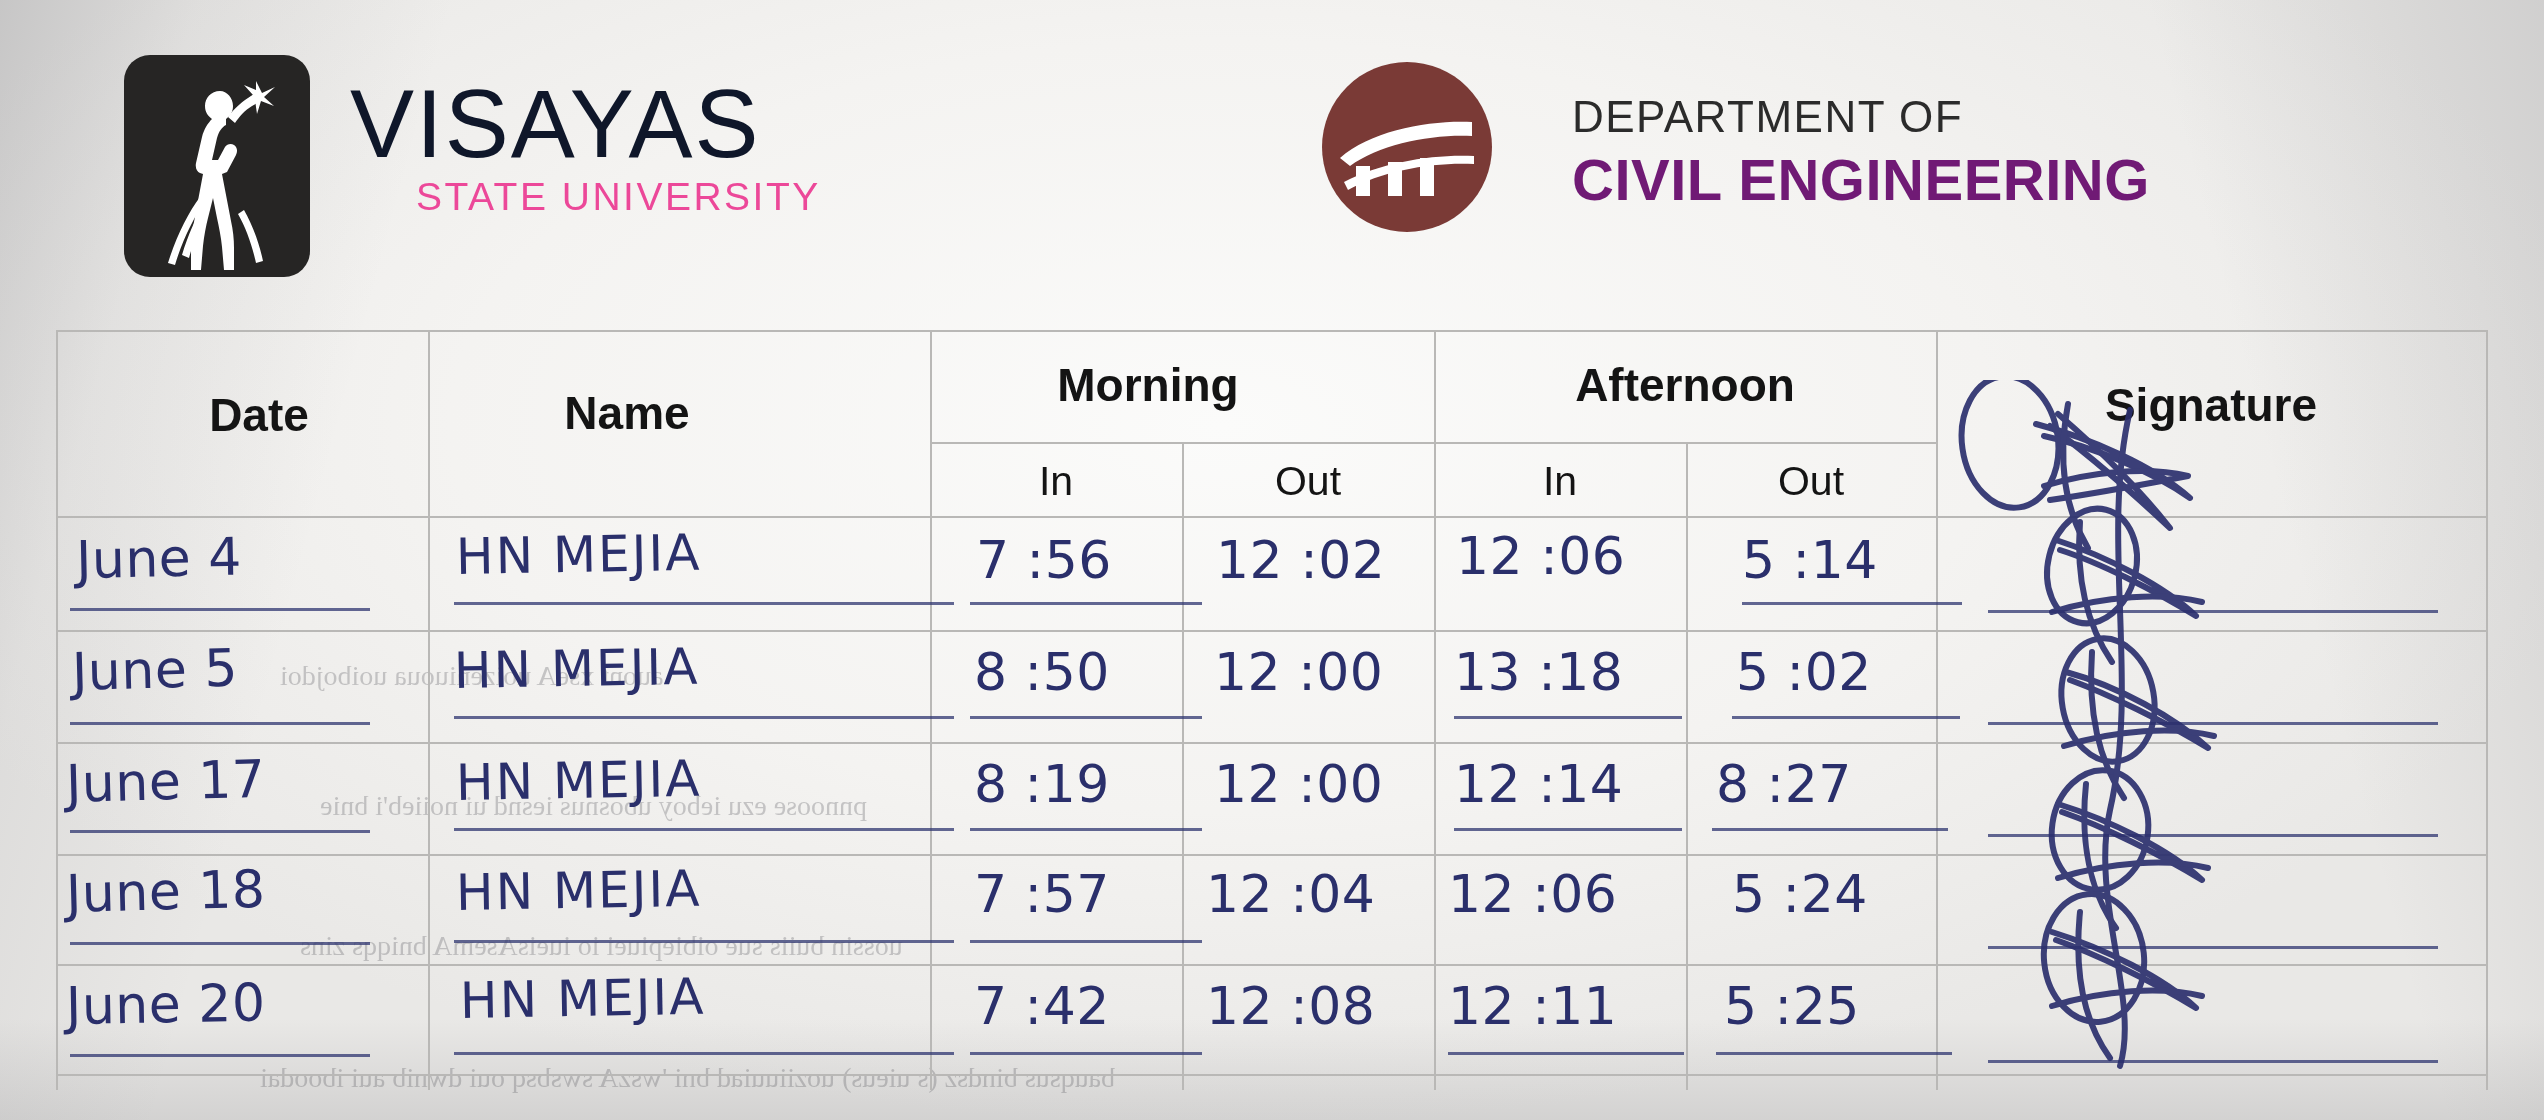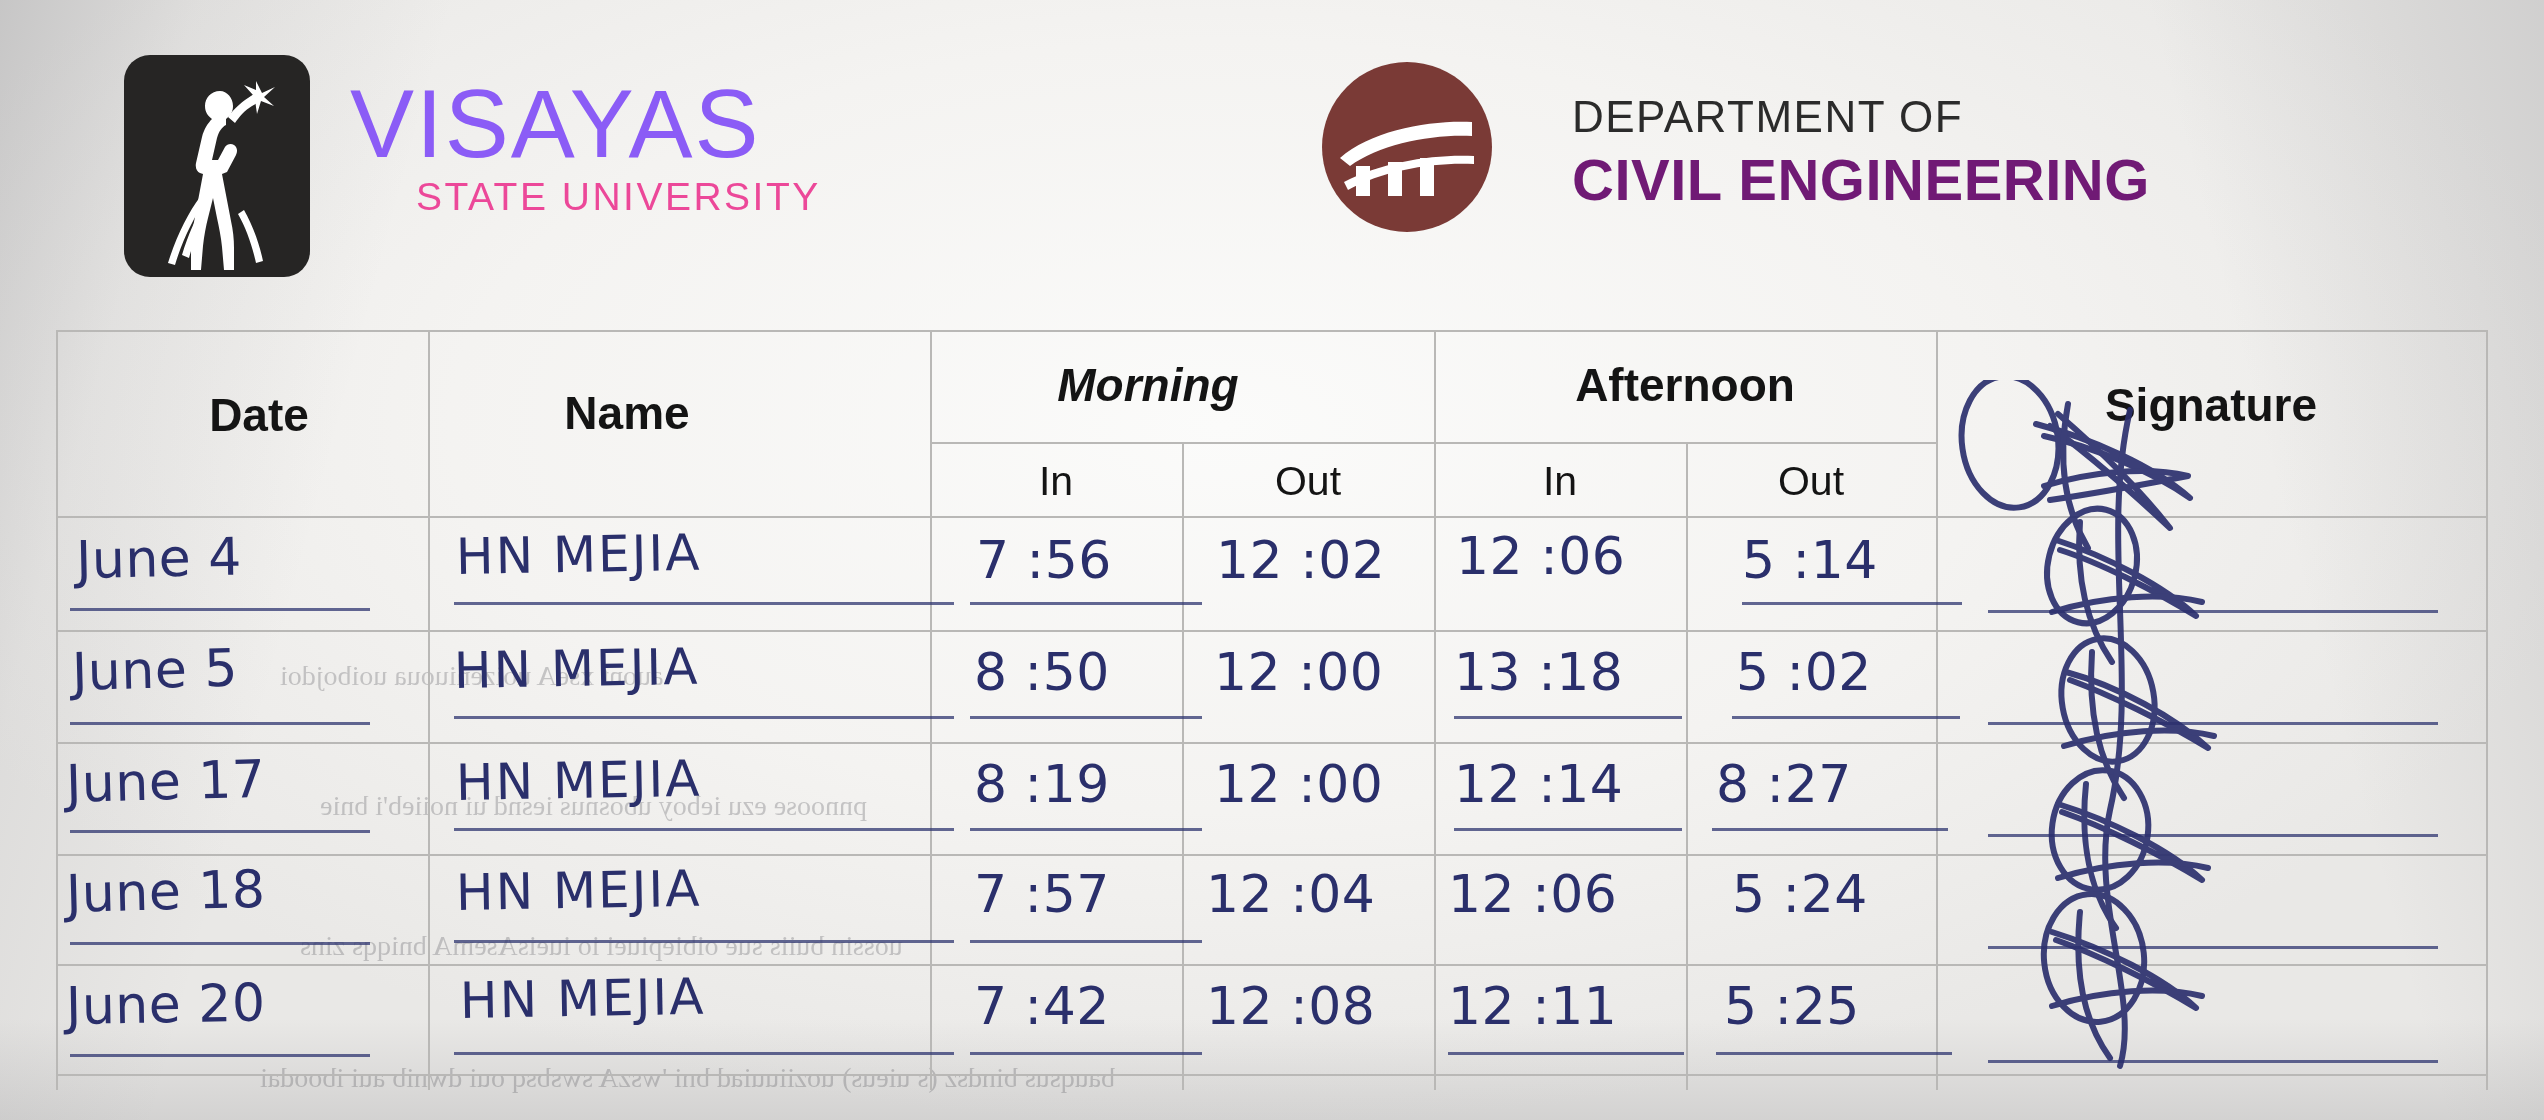--- a/index.html
+++ b/index.html
@@ -60,21 +60,21 @@
     position: absolute;
     left: 350px;
     top: 78px;
     width: 520px;
   }
   .vsu-main {
     font-family: "Liberation Sans", sans-serif;
     font-size: 96px;
     font-weight: 400;
     letter-spacing: 2px;
-    color: #8b5cf6;
+    color: #0f172a;
     line-height: 0.95;
   }
   .vsu-sub {
     font-family: "Liberation Sans", sans-serif;
     font-size: 39px;
     font-weight: 400;
     letter-spacing: 2.5px;
     color: #ec4899;
     margin-top: 6px;
     margin-left: 66px;
@@ -250,21 +250,21 @@
   <div class="tline tvline" style="left:372px;  top:0px; height:760px;"></div>
   <div class="tline tvline" style="left:874px;  top:0px; height:760px;"></div>
   <div class="tline tvline" style="left:1126px; top:112px; height:648px;"></div>
   <div class="tline tvline" style="left:1378px; top:0px; height:760px;"></div>
   <div class="tline tvline" style="left:1630px; top:112px; height:648px;"></div>
   <div class="tline tvline" style="left:1880px; top:0px; height:760px;"></div>
   <div class="tline tvline" style="left:2430px; top:0px; height:760px;"></div>
 
   <div class="th" style="left:0px;    top:58px;  width:406px;">Date</div>
   <div class="th" style="left:372px;  top:56px;  width:398px;">Name</div>
-  <div class="th" style="left:874px;  top:28px;  width:436px;font-style:italic;">Morning</div>
+  <div class="th" style="left:874px;  top:28px;  width:436px;">Morning</div>
   <div class="th" style="left:1378px; top:28px;  width:502px;">Afternoon</div>
   <div class="th" style="left:1880px; top:48px;  width:550px;">Signature</div>
 
   <div class="th small" style="left:874px;  top:128px; width:252px;">In</div>
   <div class="th small" style="left:1126px; top:128px; width:252px;">Out</div>
   <div class="th small" style="left:1378px; top:128px; width:252px;">In</div>
   <div class="th small" style="left:1630px; top:128px; width:250px;">Out</div>
 
   <div class="hw date" style="left:20px;   top:200px; transform:rotate(-1.2deg);">June 4</div>
   <div class="hw name" style="left:400px;  top:198px; transform:rotate(-1deg);">HN MEJIA</div>

